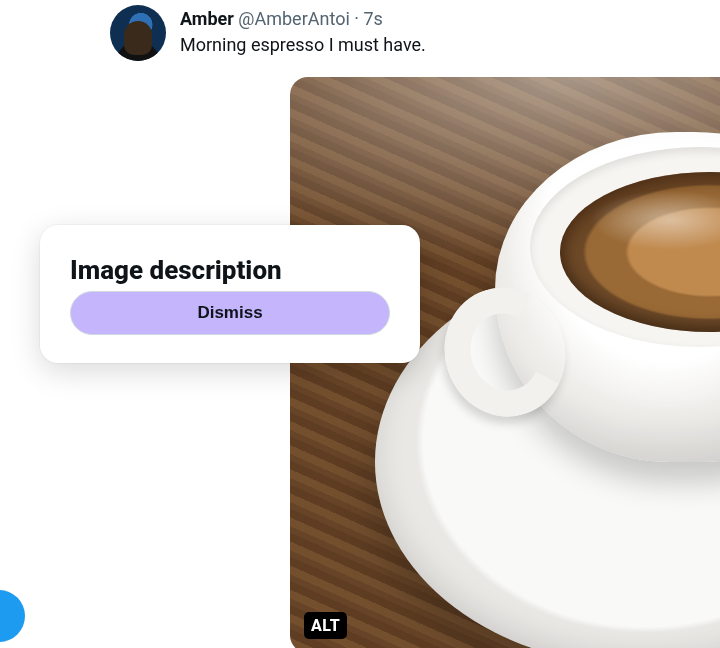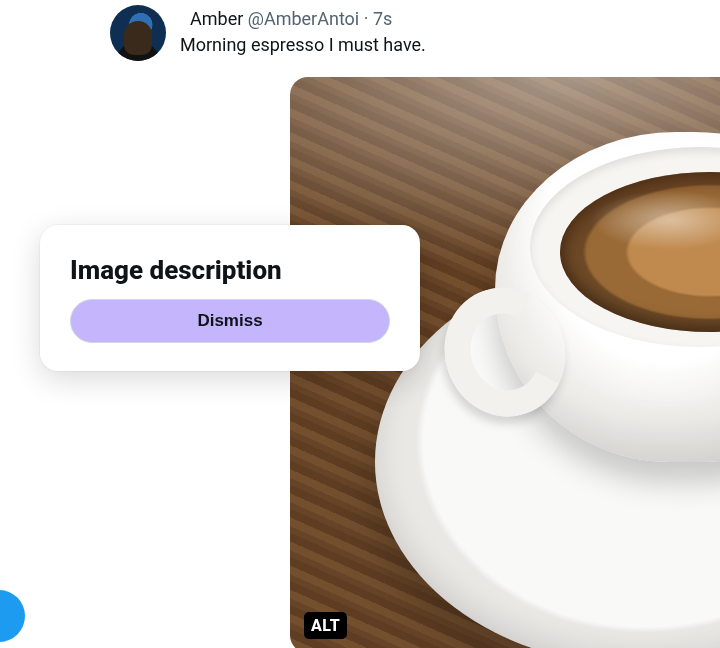--- a/index.html
+++ b/index.html
@@ -54,21 +54,21 @@
       width: 44px; height: 30px;
       background: #111;
       border-radius: 22px 22px 0 0;
     }
     .tweet-header {
       margin-left: 70px;
       padding-top: 2px;
       font-size: 18px;
       line-height: 24px;
     }
-    .display-name { font-weight: 400; margin-left: 10px; }
+    .display-name { font-weight: 700; }
     .meta { color: #536471; font-weight: 400; text-align: center; }
     .tweet-text {
       margin-left: 70px;
       margin-top: 2px;
       font-size: 18px;
       line-height: 24px;
       color: #0f1419;
     }
 
     
@@ -166,21 +166,21 @@
       top: 225px;
       width: 380px;
       background: #fff;
       border-radius: 18px;
       box-shadow: 0 8px 30px rgba(0,0,0,0.15), 0 0 0 1px rgba(0,0,0,0.03);
       padding: 30px 30px 28px 30px;
     }
     .popover h2 {
       font-size: 26px;
       font-weight: 800;
-      margin-bottom: 14px;
+      margin-bottom: 6px;
       color: #0f1419;
     }
     .popover p {
       font-size: 17px;
       line-height: 24px;
       color: #536471;
       margin-bottom: 26px;
     }
     .dismiss-btn {
       width: 100%;

